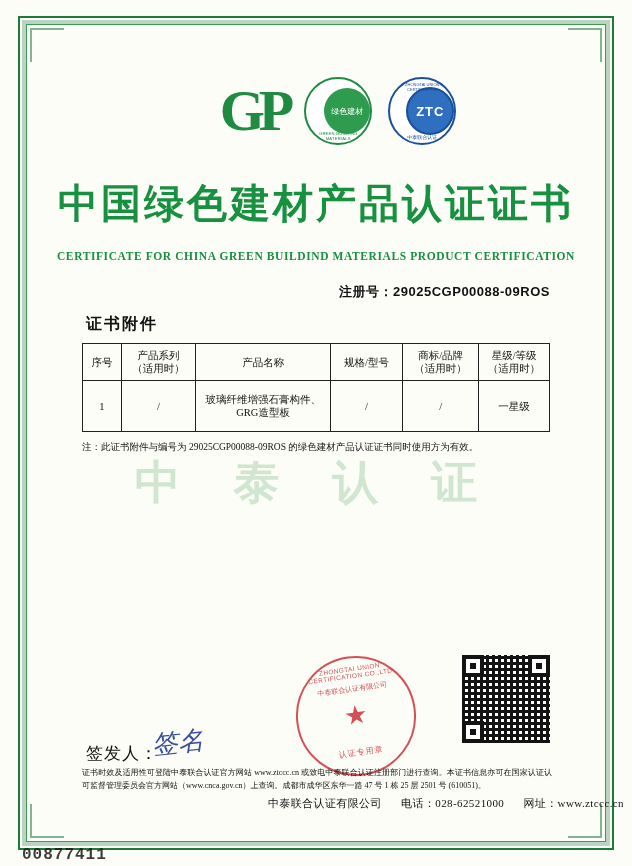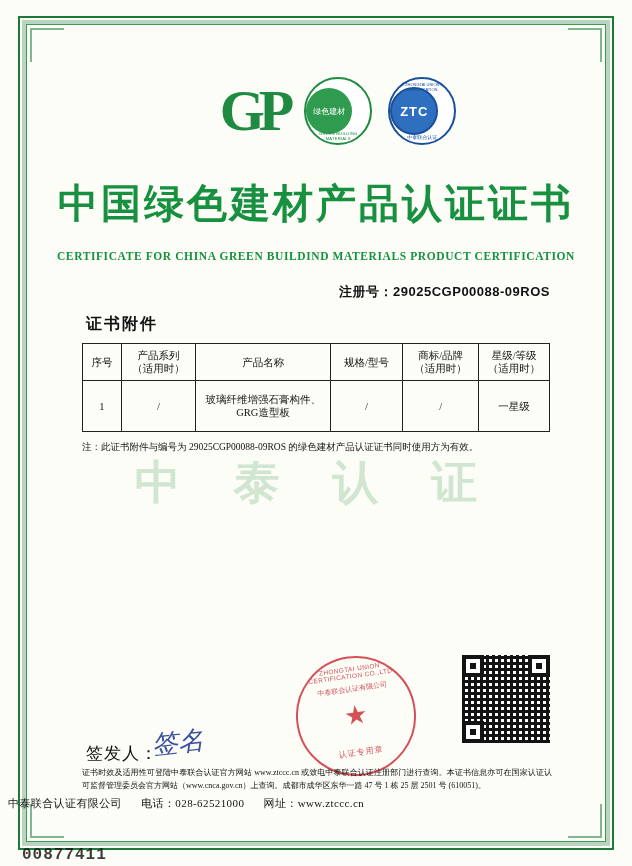--- a/index.html
+++ b/index.html
@@ -104,21 +104,21 @@
     color: #1f8a42;
     line-height: 60px;
     letter-spacing: -6px;
   }
   .logo-circ {
     width: 68px; height: 68px;
     border-radius: 50%;
     position: relative;
     display: flex;
     align-items: center;
-    justify-content: flex-start;
+    justify-content: flex-end;
     box-sizing: border-box;
   }
   .logo-green {
     border: 2px solid #1f8a42;
     background: #ffffff;
   }
   .logo-green .inner {
     width: 46px; height: 46px;
     border-radius: 50%;
     background: #2e9b4e;
@@ -384,21 +384,21 @@
     font-family: "Liberation Serif", serif;
     font-size: 8px;
     color: #111111;
     line-height: 13px;
     text-align: justify;
   }
   .footer-contact {
     position: absolute;
     left: 0; right: 0;
     top: 796px;
-    text-align: left;
+    text-align: right;
     font-family: "Liberation Serif", serif;
     font-size: 11px;
     color: #111111;
     letter-spacing: .4px;
   }
   .footer-contact span { margin: 0 8px; }
 
   .serial {
     position: absolute;
     left: 22px;

